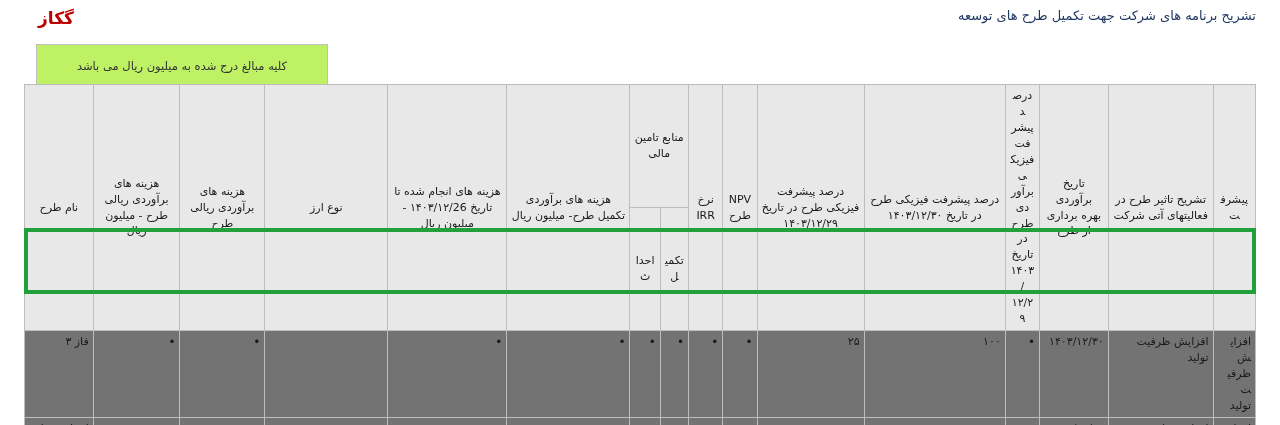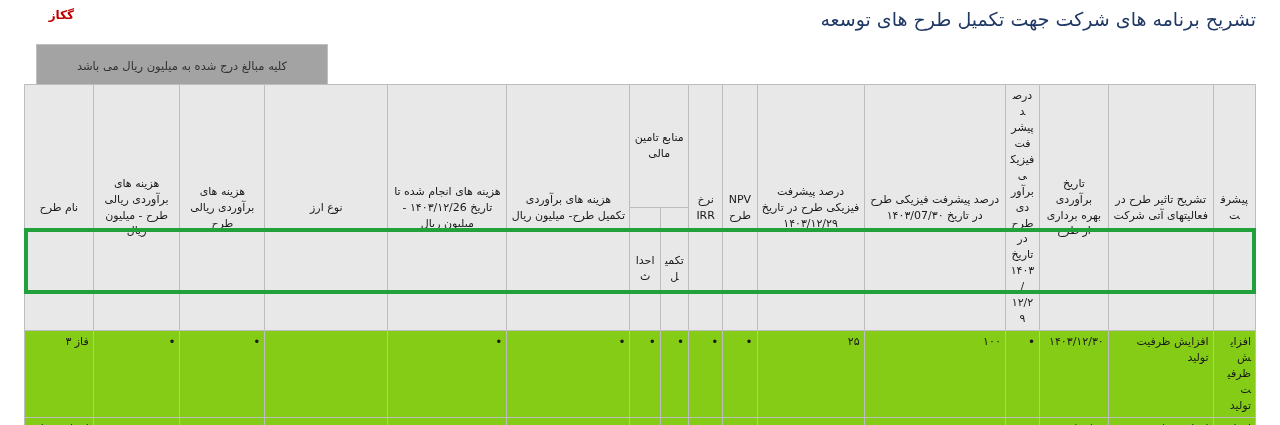--- a/index.html
+++ b/index.html
@@ -18,42 +18,42 @@
   .page {
     position: relative;
     width: 1280px;
     height: 425px;
   }
   
   .doc-heading {
     position: absolute;
     top: 8px;
     right: 24px;
-    font-size: 19px;
+    font-size: 13px;
     color: #1f3864;
     font-weight: normal;
     white-space: nowrap;
   }
   .section-title {
     position: absolute;
     top: 8px;
     right: 1206px;
-    font-size: 12px;
+    font-size: 17px;
     color: #c00000;
     font-weight: bold;
     white-space: nowrap;
   }
   .note-box {
     position: absolute;
     top: 44px;
     right: 952px;
     width: 292px;
     height: 44px;
     border: 1px solid #bfbfbf;
-    background: #a3a3a3;
+    background: #bef264;
     font-size: 11.5px;
     color: #333;
     display: flex;
     align-items: center;
     justify-content: center;
     box-sizing: border-box;
   }
   .table-wrap {
     position: absolute;
     top: 84px;
@@ -74,21 +74,21 @@
     word-wrap: break-word;
   }
   table.main thead th {
     background: #e8e8e8;
     font-weight: normal;
     vertical-align: middle;
     height: 82px;
     font-size: 11px;
   }
   table.main tbody td {
-    background: #84cc16;
+    background: #737373;
     height: 20px;
   }
   .row-a td { background: #f2f2f2; }
   .row-b td { background: #fbfbfb; }
   .cell-dot { font-size: 12px; }
   
   .highlight {
     position: absolute;
     border: 4px solid #22a03c;
     box-sizing: border-box;
@@ -124,21 +124,21 @@
         <col style="width:84px">
         <col style="width:86px">
         <col style="width:68px">
       </colgroup>
       <thead>
         <tr>
           <th rowspan="2">پیشرفت</th>
           <th rowspan="2">تشریح تاثیر طرح در فعالیتهای آتی شرکت</th>
           <th rowspan="2">تاریخ برآوردی بهره برداری از طرح</th>
           <th rowspan="2">درصد پیشرفت فیزیکی برآوردی طرح در تاریخ ۱۴۰۳/۱۲/۲۹</th>
-          <th rowspan="2">درصد پیشرفت فیزیکی طرح در تاریخ ۱۴۰۳/07/۳۰</th>
+          <th rowspan="2">درصد پیشرفت فیزیکی طرح در تاریخ ۱۴۰۳/۱۲/۳۰</th>
           <th rowspan="2">درصد پیشرفت فیزیکی طرح در تاریخ ۱۴۰۳/۱۲/۲۹</th>
           <th rowspan="2">NPV طرح</th>
           <th rowspan="2">نرخ IRR</th>
           <th colspan="2">منابع تامین مالی</th>
           <th rowspan="2">هزینه های برآوردی تکمیل طرح- میلیون ریال</th>
           <th rowspan="2">هزینه های انجام شده تا تاریخ ۱۴۰۳/۱۲/26 - میلیون ریال</th>
           <th rowspan="2">نوع ارز</th>
           <th rowspan="2">هزینه های برآوردی ریالی طرح</th>
           <th rowspan="2">هزینه های برآوردی ریالی طرح - میلیون ریال</th>
           <th rowspan="2">نام طرح</th>

